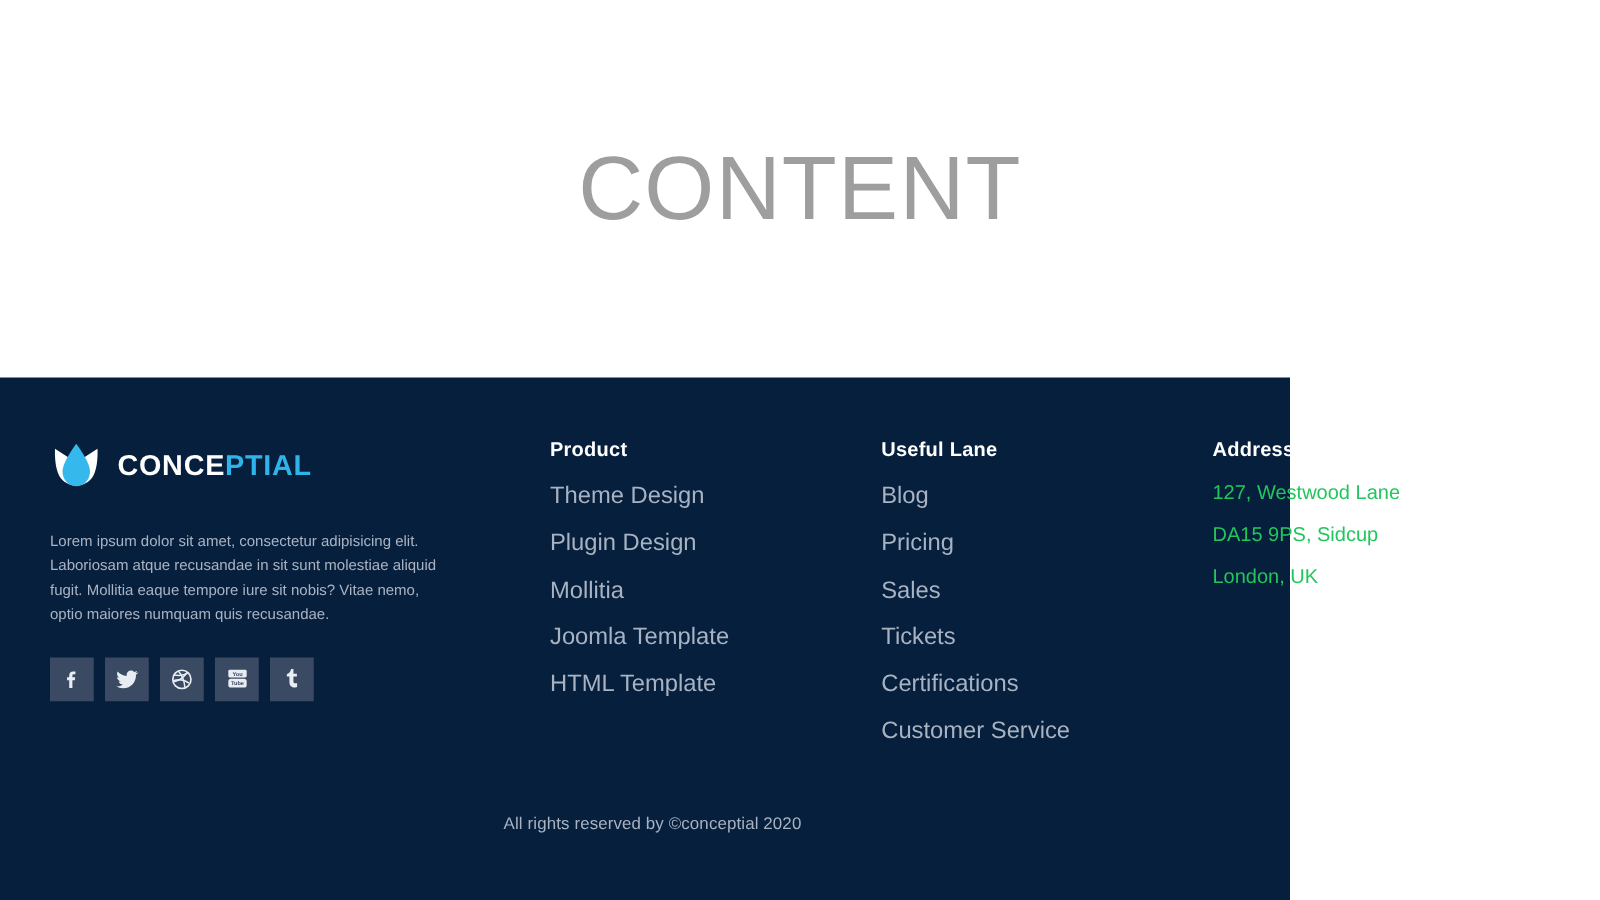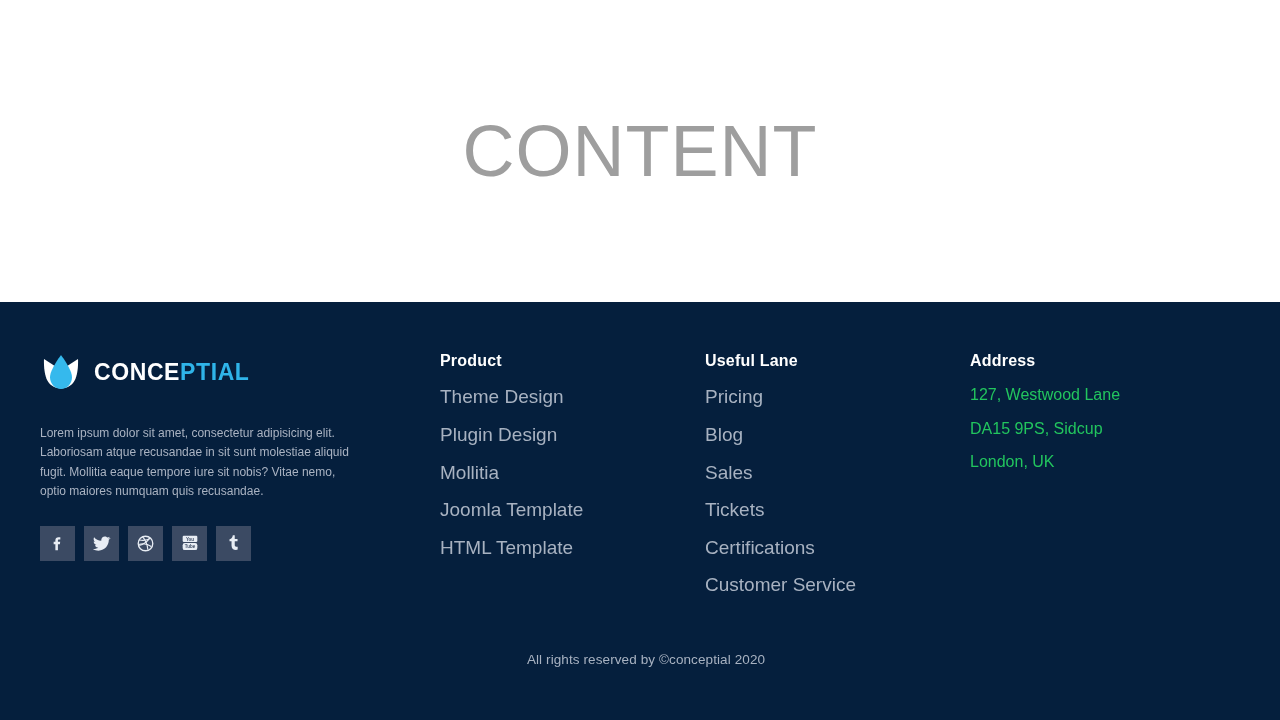--- a/index.html
+++ b/index.html
@@ -31,21 +31,21 @@
     font-size: 72px;
     font-weight: normal;
     color: #9e9e9e;
     letter-spacing: 1px;
     line-height: 1;
     user-select: none;
   }
 
   
   .site-footer {
-    width: 1280px;
+    width: 1032px;
     height: 418px;
     background: #051f3d;
     position: relative;
   }
 
   .footer-inner {
     display: flex;
     padding: 48px 40px 0 40px;
   }
 
@@ -239,22 +239,22 @@
         <li><a class="col-link" href="#">Plugin Design</a></li>
         <li><a class="col-link" href="#">Mollitia</a></li>
         <li><a class="col-link" href="#">Joomla Template</a></li>
         <li><a class="col-link" href="#">HTML Template</a></li>
       </ul>
     </div>
 
     <div class="link-col col-useful">
       <div class="col-title">Useful Lane</div>
       <ul class="col-list">
+        <li><a class="col-link" href="#">Blog</a></li>
         <li><a class="col-link" href="#">Pricing</a></li>
-        <li><a class="col-link" href="#">Blog</a></li>
         <li><a class="col-link" href="#">Sales</a></li>
         <li><a class="col-link" href="#">Tickets</a></li>
         <li><a class="col-link" href="#">Certifications</a></li>
         <li><a class="col-link" href="#">Customer Service</a></li>
       </ul>
     </div>
 
     <div class="link-col col-address">
       <div class="col-title">Address</div>
       <div class="addr-line">127, Westwood Lane</div>

